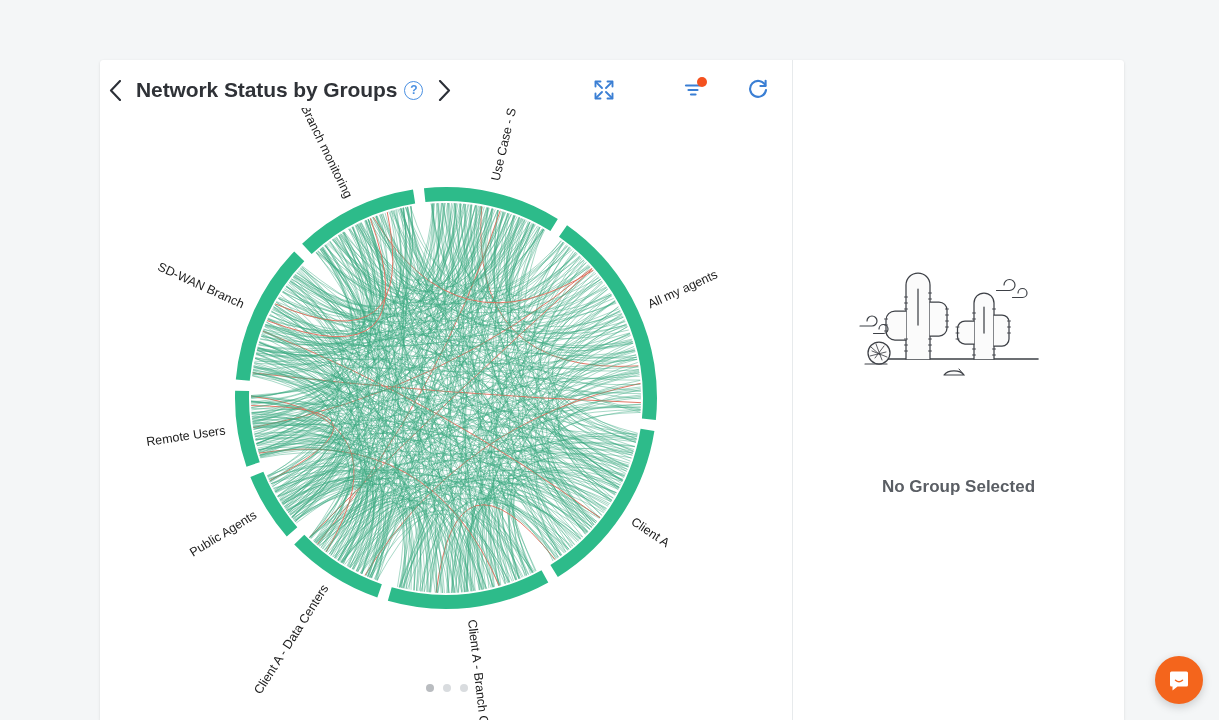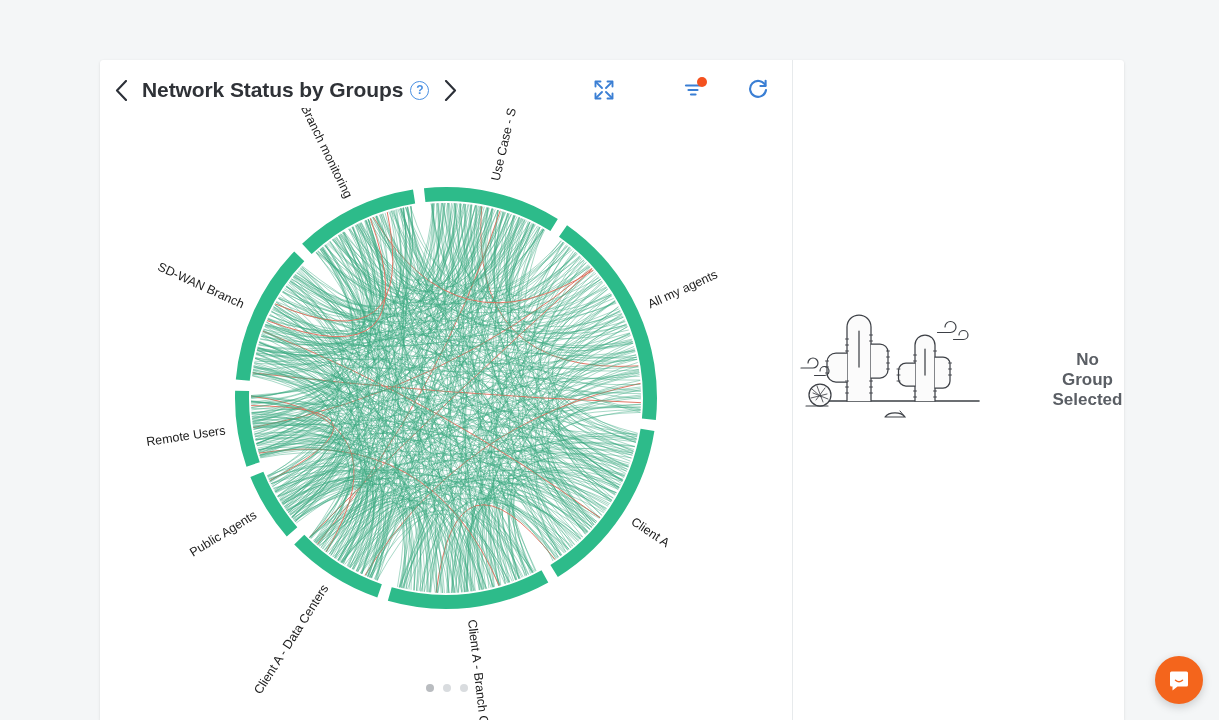--- a/index.html
+++ b/index.html
@@ -35,34 +35,34 @@
     height: 100%;
     border-right: 1px solid #e7eaec;
     flex: 0 0 693px;
   }
 
   .right-pane {
     position: relative;
     flex: 1 1 auto;
     height: 100%;
     display: flex;
-    flex-direction: row;
+    flex-direction: column;
     align-items: center;
     justify-content: center;
     gap: 44px;
   }
 
   
   .header {
     position: absolute;
     left: 0; top: 0;
     width: 693px; height: 60px;
     display: flex;
     align-items: center;
-    padding: 0 18px 0 8px;
+    padding: 0 18px 0 2px;
   }
   .nav-arrow {
     width: 26px; height: 32px;
     display: flex; align-items: center; justify-content: center;
     cursor: pointer;
     color: #2c3038;
   }
   .nav-arrow svg { display: block; }
 
   .title {

